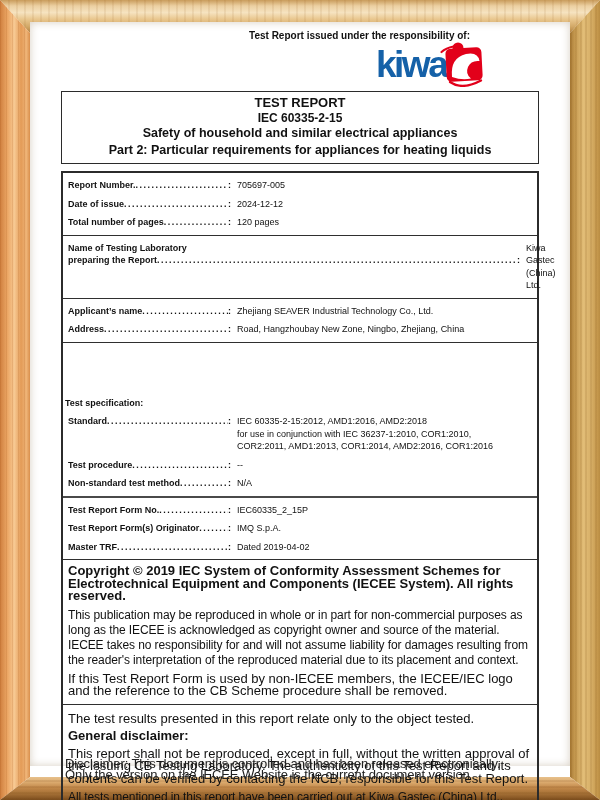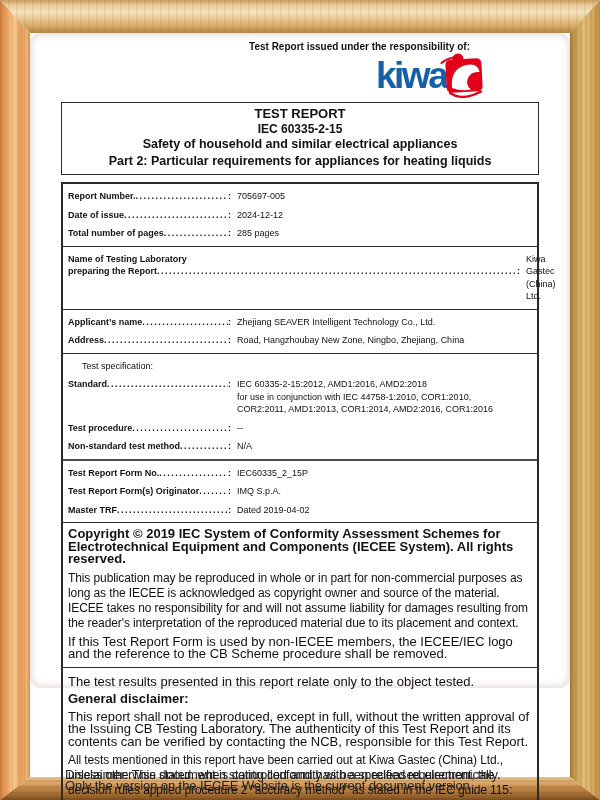--- a/index.html
+++ b/index.html
@@ -23,22 +23,22 @@
       repeating-linear-gradient(90deg, rgba(130,85,25,.15) 0 1.5px, rgba(0,0,0,0) 1.5px 5px),
       linear-gradient(90deg,#a97b36 0%,#c89c52 18%,#e2bd77 45%,#d8b068 70%,#c79a4e 90%,#b98c42 100%);
     clip-path:polygon(100% 0,0 33px,0 calc(100% - 23px),100% 100%);}
   .frame-bottom{bottom:0;left:0;width:600px;height:23px;
     background:
       repeating-linear-gradient(0deg, rgba(120,70,20,.14) 0 2px, rgba(0,0,0,0) 2px 6px),
       linear-gradient(180deg,#e7c08b 0%,#dcab6f 22%,#c08648 48%,#a87338 70%,#8e5c28 88%,#7b4e1f 100%);
     clip-path:polygon(30px 0,calc(100% - 30px) 0,100% 100%,0 100%);}
 
   
-  .page{position:absolute;left:30px;top:33px;width:540px;height:655px;background:#fff;
-        box-shadow:inset 0 0 9px rgba(110,80,35,.28);border-radius:11px;}
+  .page{position:absolute;left:30px;top:22px;width:540px;height:744px;background:#fff;
+        box-shadow:inset 0 0 9px rgba(110,80,35,.28);}
 
   .resp-text{position:absolute;top:8px;right:100px;font-size:10px;font-weight:bold;white-space:nowrap;}
   .logo{position:absolute;top:19px;right:84px;width:108px;height:46px;}
 
   .title-box{position:absolute;top:69px;left:31px;width:478px;border:1.5px solid #2b2b2b;
              text-align:center;padding:3px 2px 4px;box-sizing:border-box;}
   .tb1{font-size:13px;font-weight:bold;line-height:16px;}
   .tb2{font-size:12px;font-weight:bold;line-height:14px;}
   .tb3,.tb4{font-size:12.5px;font-weight:bold;line-height:17px;}
 
@@ -49,21 +49,21 @@
   .sec:first-child{border-top:none;}
   .sec-form{border-top:2.5px solid #4a4a4a;}
   .row{display:flex;align-items:flex-start;padding:4px 6px 2px 5px;}
   .lblcell{flex:0 0 163px;font-weight:bold;}
   .leader{display:flex;white-space:nowrap;overflow:hidden;}
   .leader .lbl-txt{flex:0 0 auto;}
   .dotfill{flex:1 1 auto;overflow:hidden;letter-spacing:1.5px;font-weight:bold;}
   .colon{flex:0 0 auto;font-weight:bold;}
   .valcell{flex:1 1 auto;padding-left:6px;}
   .vline{display:block;}
-  .spec-head{font-weight:normal;padding:4px 6px 2px 19px;}
+  .spec-head{font-weight:bold;padding:4px 6px 2px 2px;margin-top:48px;}
 
   .para{padding:3px 6px 2px 5px;font-size:13px;line-height:12.5px;}
   .para.bold{font-weight:bold;}
   .para.narrow{font-size:12px;line-height:15px;letter-spacing:-0.1px;}
   .sec-empty{height:8px;background:#ebebeb;border-top:1.5px solid #2f2f2f;}
 
   .footer-note{position:absolute;top:706px;left:35px;font-size:13px;line-height:10.5px;
                letter-spacing:-0.1px;color:#222;margin-top:31px;}
 </style>
 </head>
@@ -115,21 +115,21 @@
               <span class="colon">:</span>
           </span>
           <span class="valcell">2024-12-12</span>
         </div>
         <div class="row">
           <span class="lblcell leader">
             <span class="lbl-txt">Total number of pages</span>
               <span class="dotfill">..........................................................................................</span>
               <span class="colon">:</span>
           </span>
-          <span class="valcell">285 pages</span>
+          <span class="valcell">120 pages</span>
         </div>
       </div>
 
       <div class="sec">
         <div class="row">
           <span class="lblcell">
             <span class="vline">Name of Testing Laboratory</span>
             <span class="leader">
                 <span class="lbl-txt">preparing the Report</span>
                 <span class="dotfill">..........................................................................................</span>
@@ -140,21 +140,21 @@
         </div>
       </div>
 
       <div class="sec">
         <div class="row">
           <span class="lblcell leader">
             <span class="lbl-txt">Applicant’s name</span>
               <span class="dotfill">..........................................................................................</span>
               <span class="colon">:</span>
           </span>
-          <span class="valcell">Zhejiang SEAVER Intelligent Technology Co., Ltd.</span>
+          <span class="valcell">Zhejiang SEAVER Industrial Technology Co., Ltd.</span>
         </div>
         <div class="row">
           <span class="lblcell leader">
             <span class="lbl-txt">Address</span>
               <span class="dotfill">..........................................................................................</span>
               <span class="colon">:</span>
           </span>
           <span class="valcell">
             <span class="vline">Road, Hangzhoubay New Zone, Ningbo, Zhejiang, China</span>
           </span>
@@ -164,21 +164,21 @@
       <div class="sec">
         <div class="spec-head">Test specification:</div>
         <div class="row">
           <span class="lblcell leader">
             <span class="lbl-txt">Standard</span>
               <span class="dotfill">..........................................................................................</span>
               <span class="colon">:</span>
           </span>
           <span class="valcell">
             <span class="vline">IEC 60335-2-15:2012, AMD1:2016, AMD2:2018</span>
-            <span class="vline">for use in conjunction with IEC 44758-1:2010, COR1:2010,</span>
+            <span class="vline">for use in conjunction with IEC 36237-1:2010, COR1:2010,</span>
             <span class="vline">COR2:2011, AMD1:2013, COR1:2014, AMD2:2016, COR1:2016</span>
           </span>
         </div>
         <div class="row">
           <span class="lblcell leader">
             <span class="lbl-txt">Test procedure</span>
               <span class="dotfill">..........................................................................................</span>
               <span class="colon">:</span>
           </span>
           <span class="valcell">--</span>

